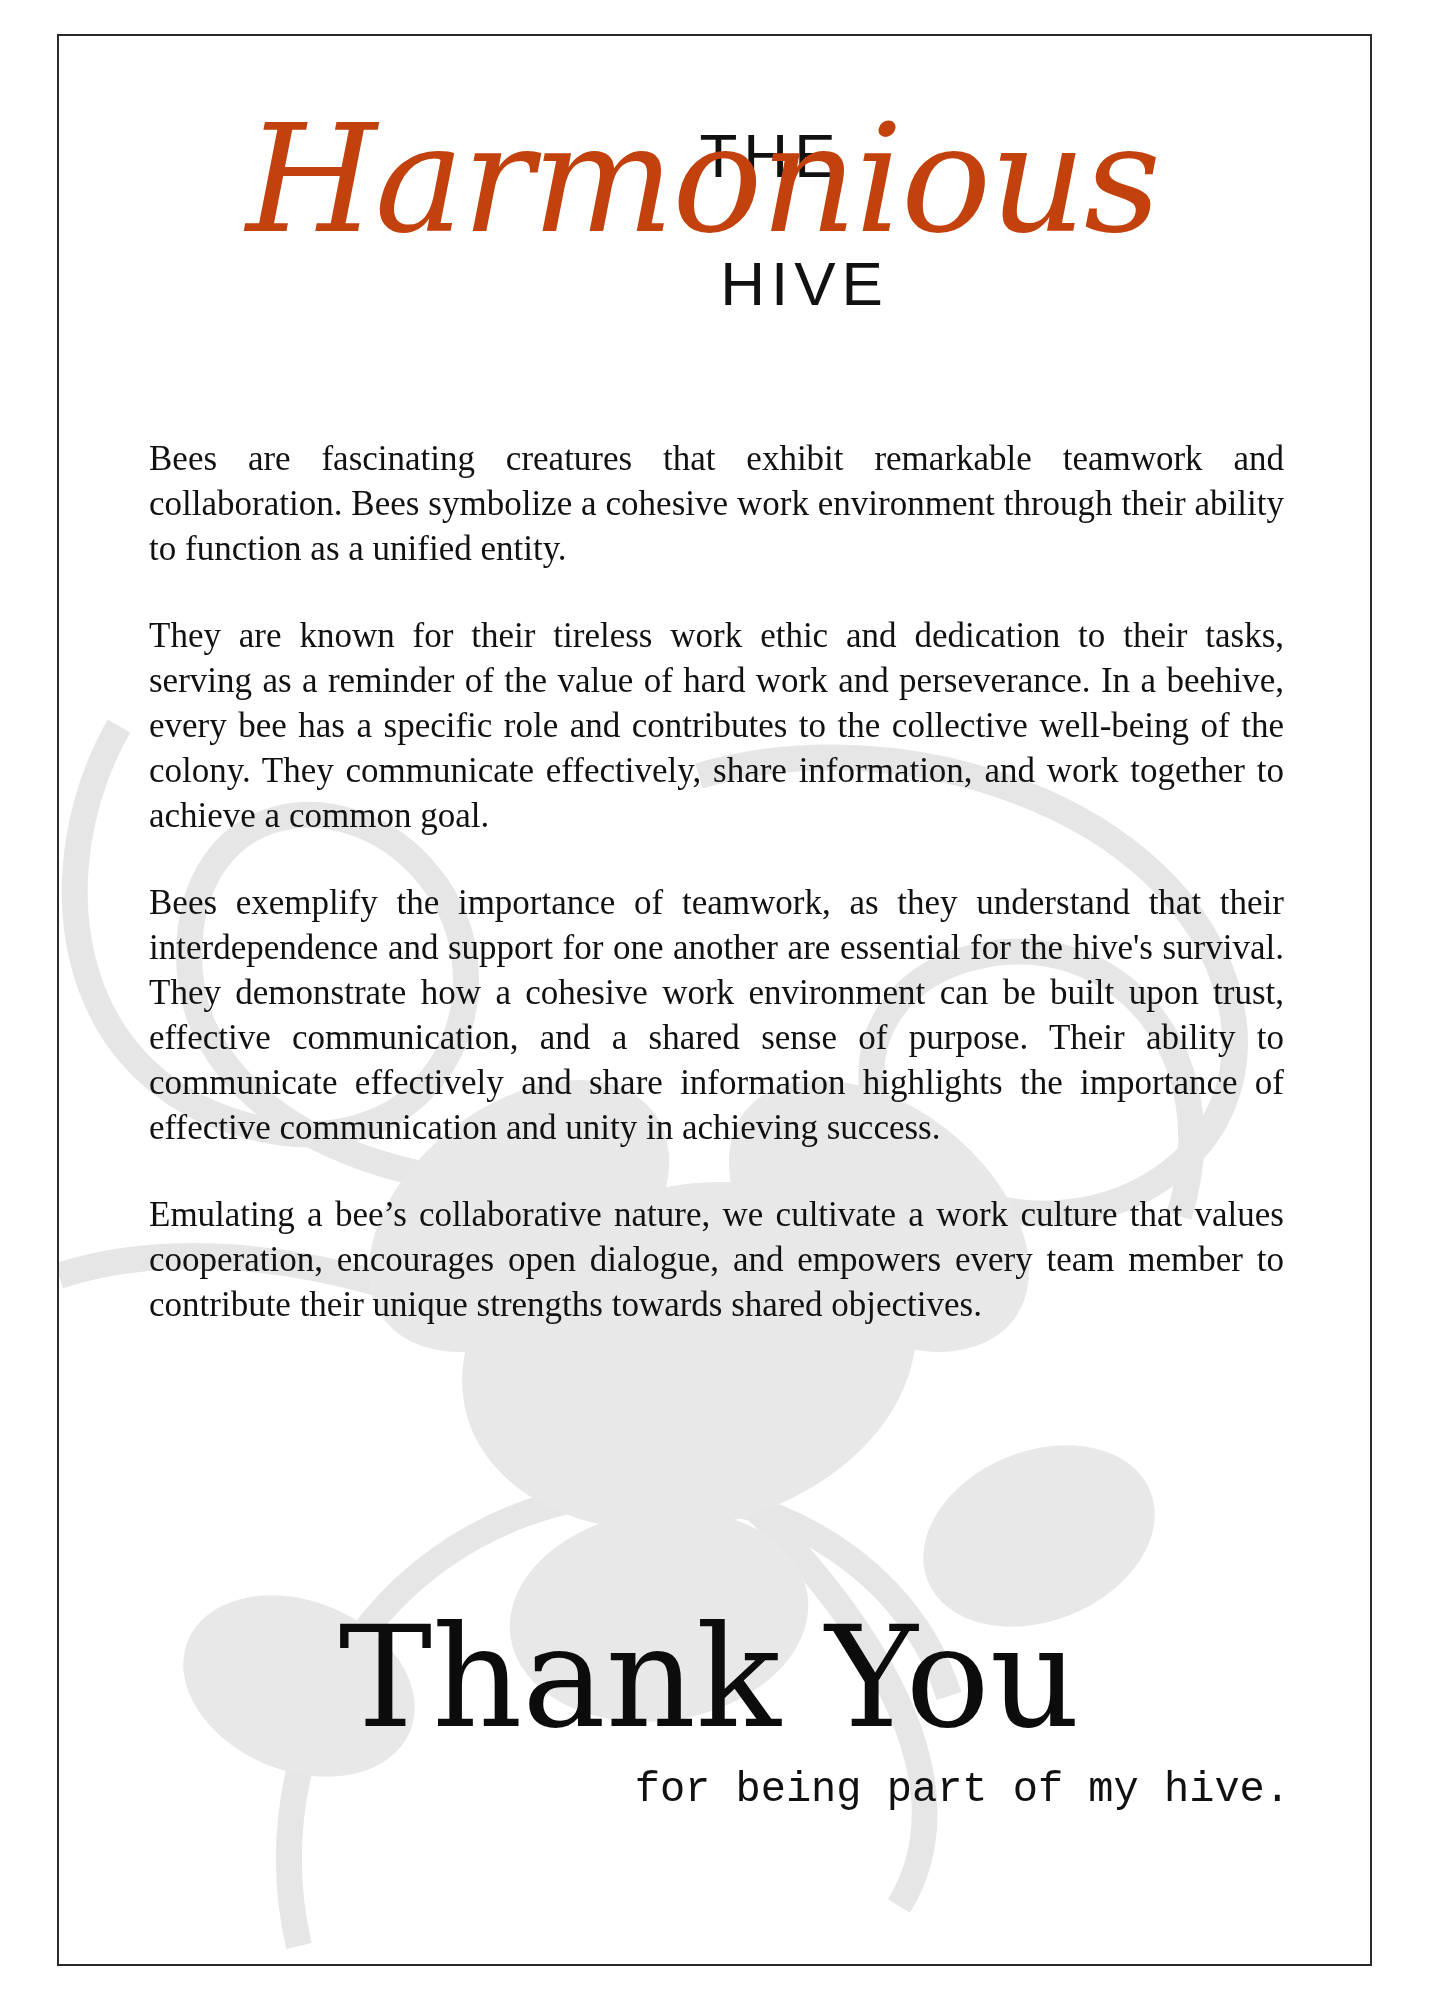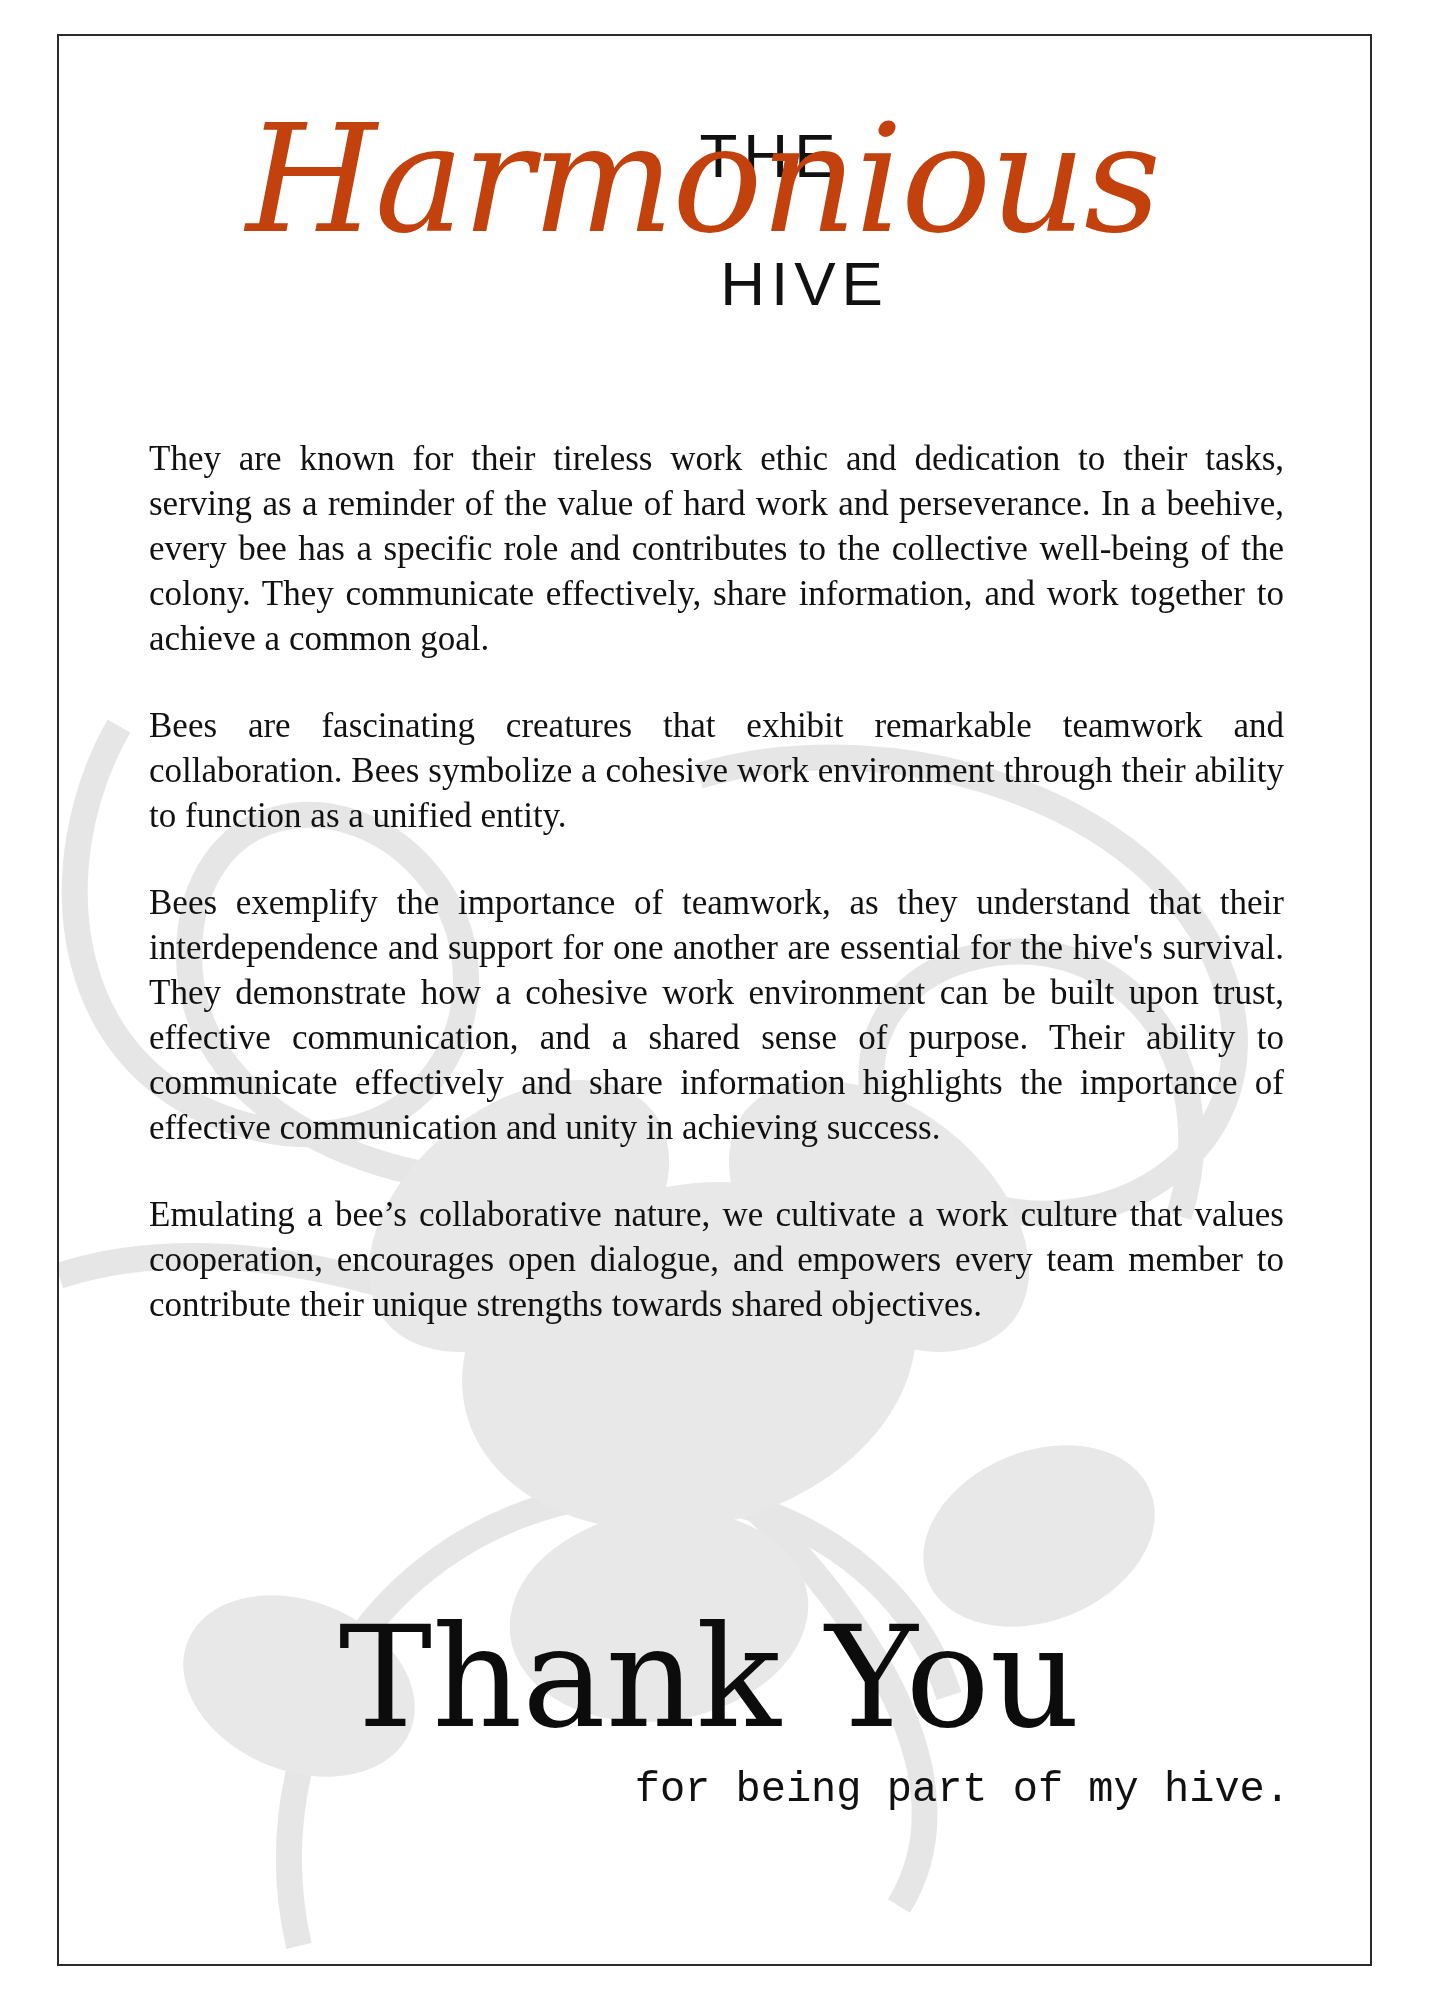--- a/index.html
+++ b/index.html
@@ -158,22 +158,22 @@
 
   <div class="content">
 
     <div class="logo">
       <div class="logo-the">THE</div>
       <div class="logo-script">Harmonious</div>
       <div class="logo-hive">HIVE</div>
     </div>
 
     <div class="body-copy">
+      <p class="para">Bees are fascinating creatures that exhibit remarkable teamwork and collaboration. Bees symbolize a cohesive work environment through their ability to function as a unified entity.</p>
       <p class="para">They are known for their tireless work ethic and dedication to their tasks, serving as a reminder of the value of hard work and perseverance. In a beehive, every bee has a specific role and contributes to the collective well-being of the colony. They communicate effectively, share information, and work together to achieve a common goal.</p>
-      <p class="para">Bees are fascinating creatures that exhibit remarkable teamwork and collaboration. Bees symbolize a cohesive work environment through their ability to function as a unified entity.</p>
       <p class="para">Bees exemplify the importance of teamwork, as they understand that their interdependence and support for one another are essential for the hive's survival. They demonstrate how a cohesive work environment can be built upon trust, effective communication, and a shared sense of purpose. Their ability to communicate effectively and share information highlights the importance of effective communication and unity in achieving success.</p>
       <p class="para">Emulating a bee’s collaborative nature, we cultivate a work culture that values cooperation, encourages open dialogue, and empowers every team member to contribute their unique strengths towards shared objectives.</p>
     </div>
 
     <div class="signoff">
       <div class="thankyou">Thank You</div>
       <div class="signoff-sub">for being part of my hive.</div>
     </div>
 
   </div>

